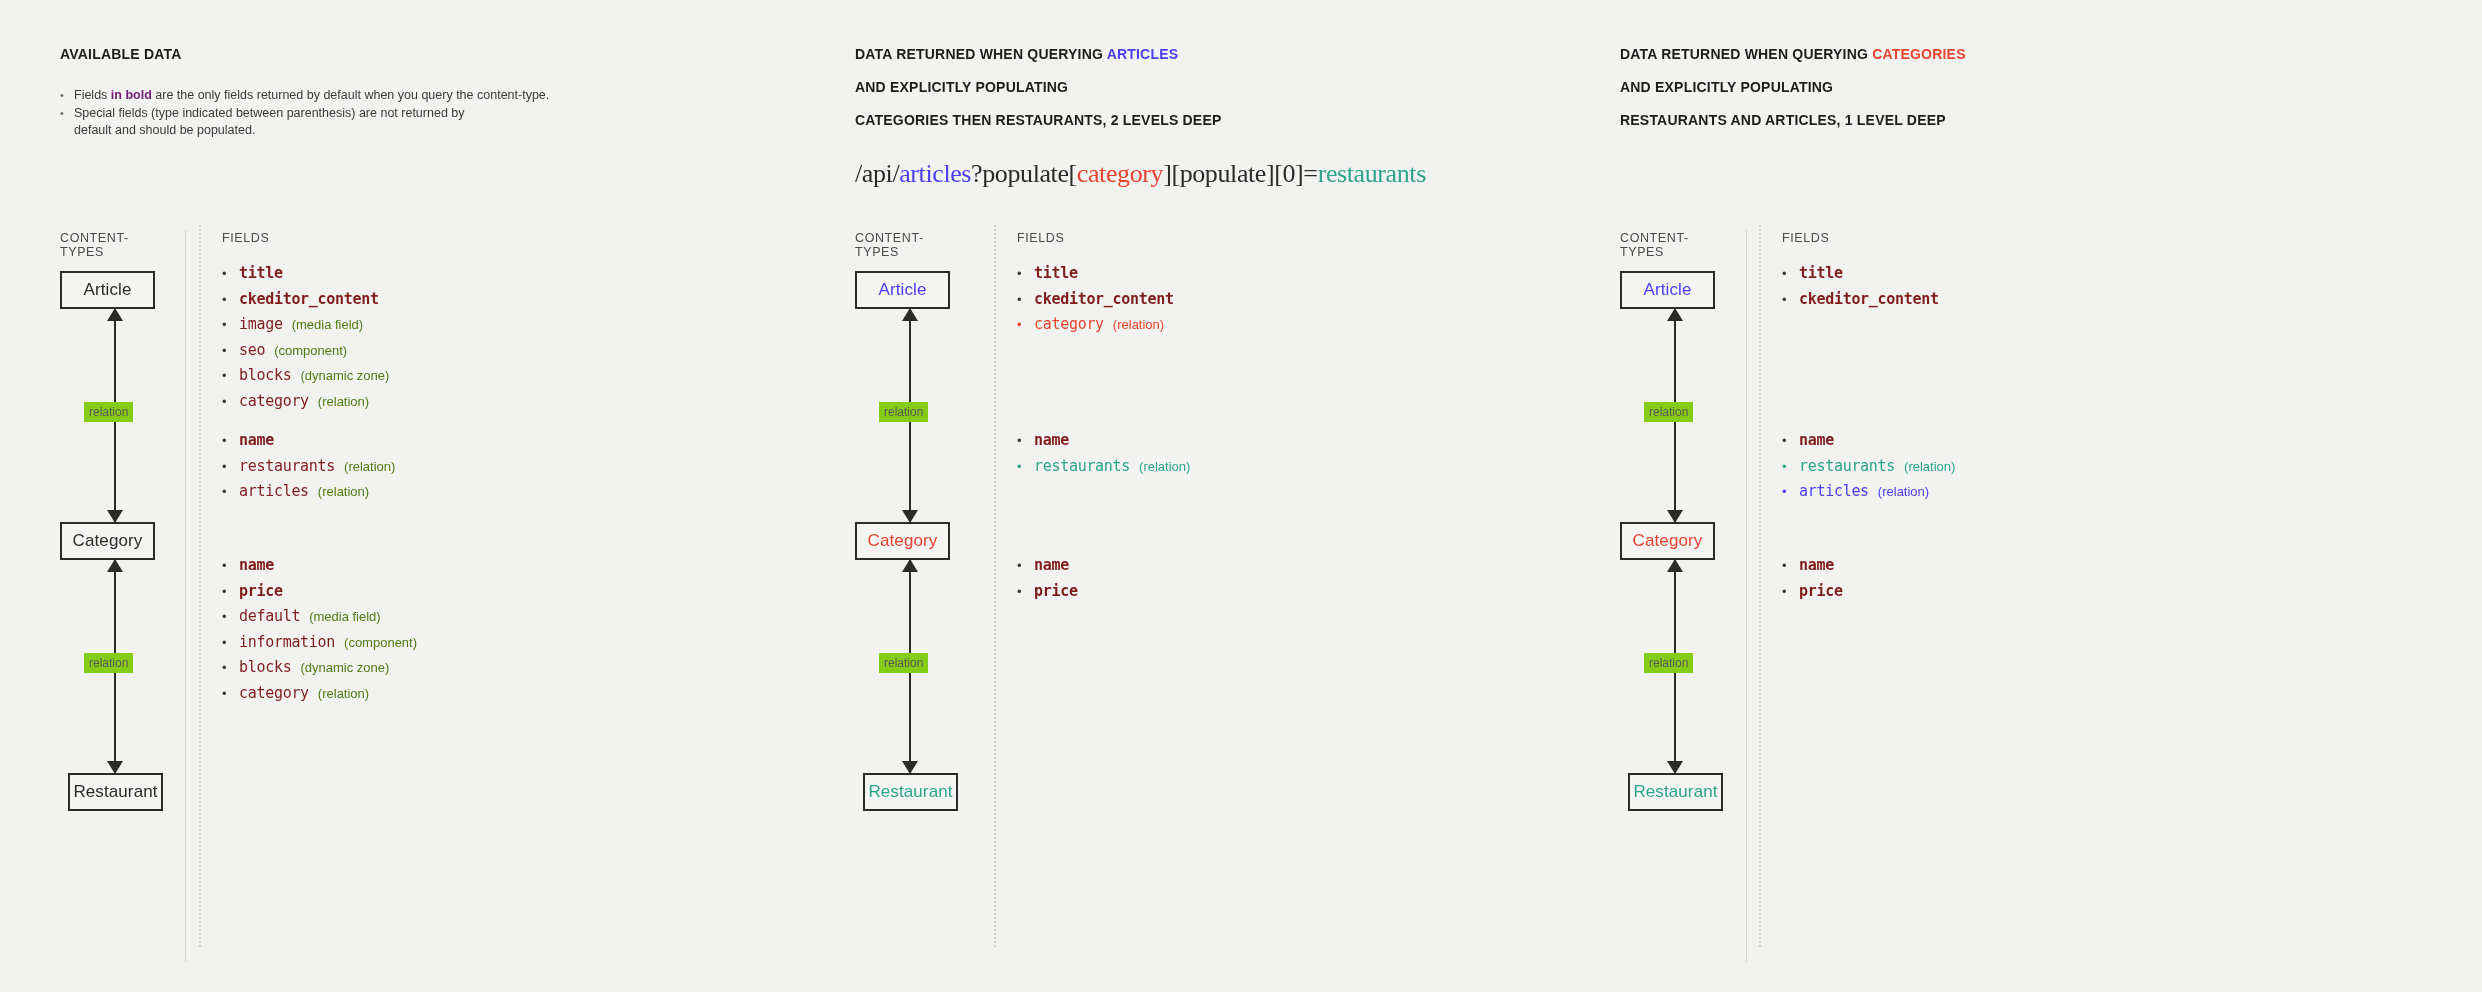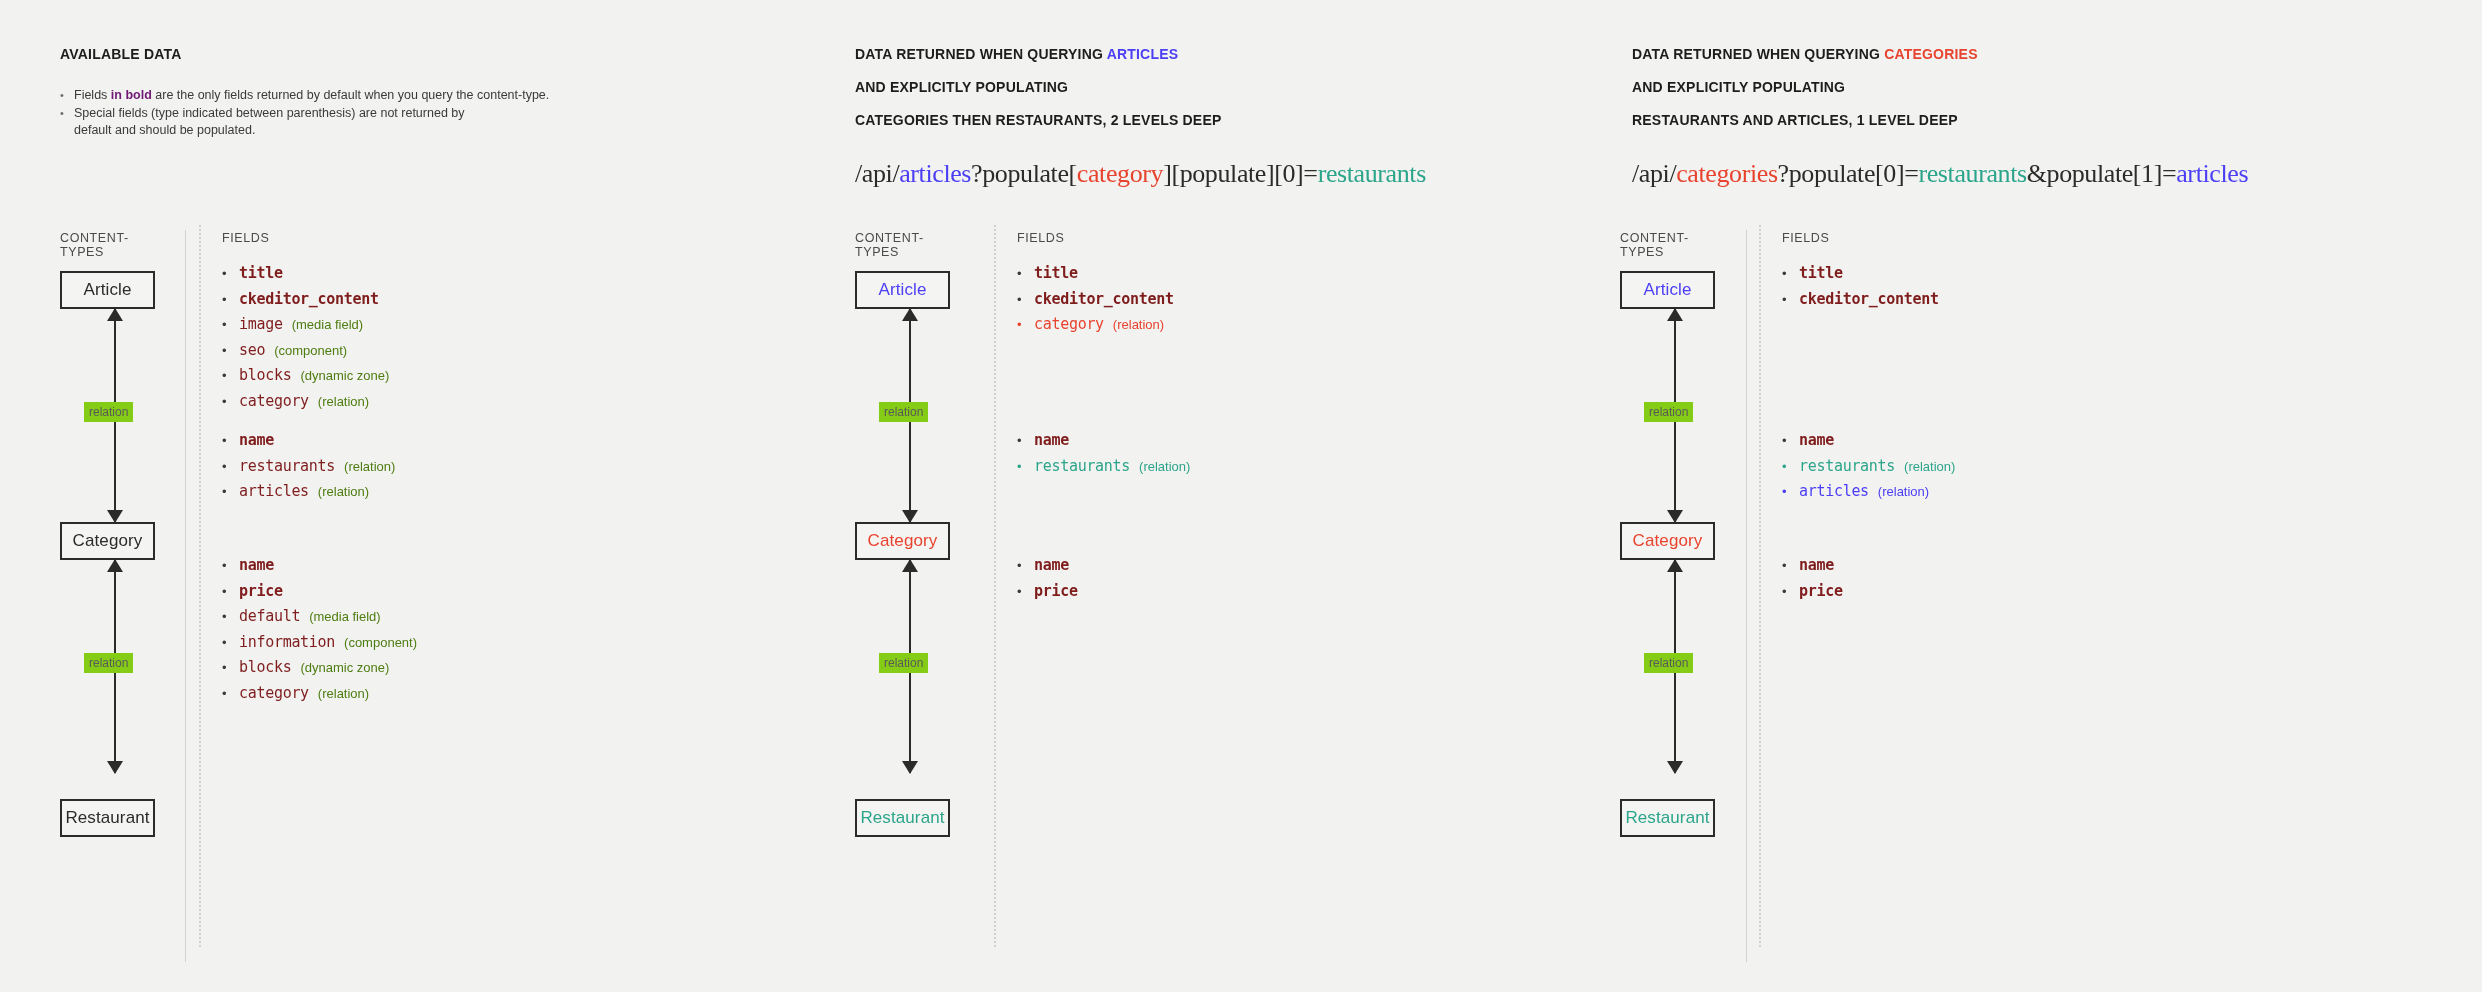--- a/index.html
+++ b/index.html
@@ -135,21 +135,21 @@
     background: #f4f4f3;
     display: flex;
     align-items: center;
     justify-content: center;
     font-size: 17px;
     color: #2b2b29;
     letter-spacing: 0.1px;
   }
   .node.n-article { top: 0px; }
   .node.n-category { top: 251px; }
-  .node.n-restaurant { top: 528px; }
+  .node.n-restaurant { top: 502px; margin-left: 8px; }
   .node.c-blue { color: #4b3ef5; }
   .node.c-red { color: #e8432e; }
   .node.c-teal { color: #2ba58a; }
 
   .arrow {
     position: absolute;
     left: 54px;
     width: 2px;
     background: #2b2b29;
   }
@@ -422,25 +422,24 @@
             <div class="frow">
               <span class="fdot">•</span>
               <span class="fname bold">price</span>
             </div>
           </div>
       </div>
     </div>
   </section>
 
   <section class="panel panel-3">
-    <div class="head" style="left:12px; top:38px;">
+    <div class="head" style="left:0px; top:38px;">
       <div class="title"><span>DATA RETURNED WHEN QUERYING </span><span class="accent-red">CATEGORIES</span></div>
       <div class="title">AND EXPLICITLY POPULATING</div>
       <div class="title">RESTAURANTS AND ARTICLES, 1 LEVEL DEEP</div>
-      <div class="url"><span>/api/</span><span class="u-red">categories</span><span>?populate[0]=</span><span class="u-teal">restaurants</span><span>&amp;populate[1]=</span><span class="u-blue">articles</span></div>
     </div>
 
     <div class="cols" style="left:0px;">
       <div class="col-label ct">CONTENT-TYPES</div>
       <div class="col-label fl">FIELDS</div>
       <div class="dotted-div"></div>
 
       <div class="graph">
         <div class="node n-article c-blue">Article</div>
         <div class="arrow a1">

